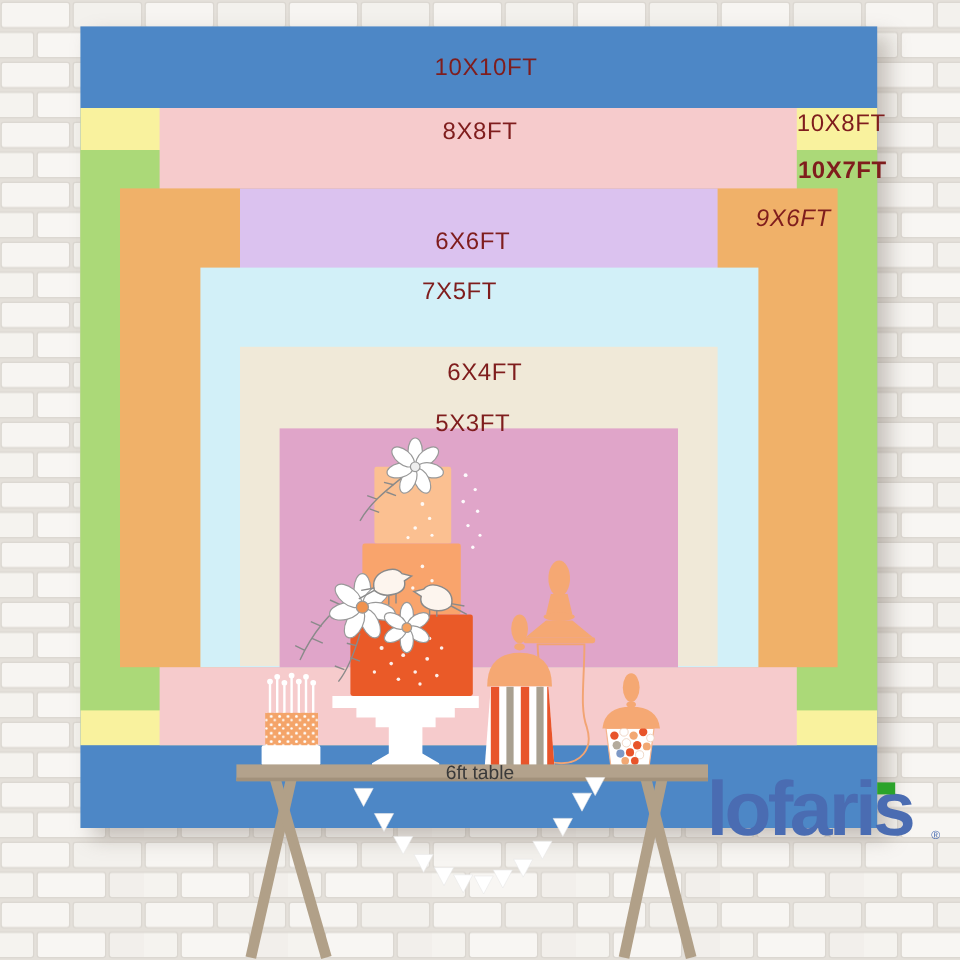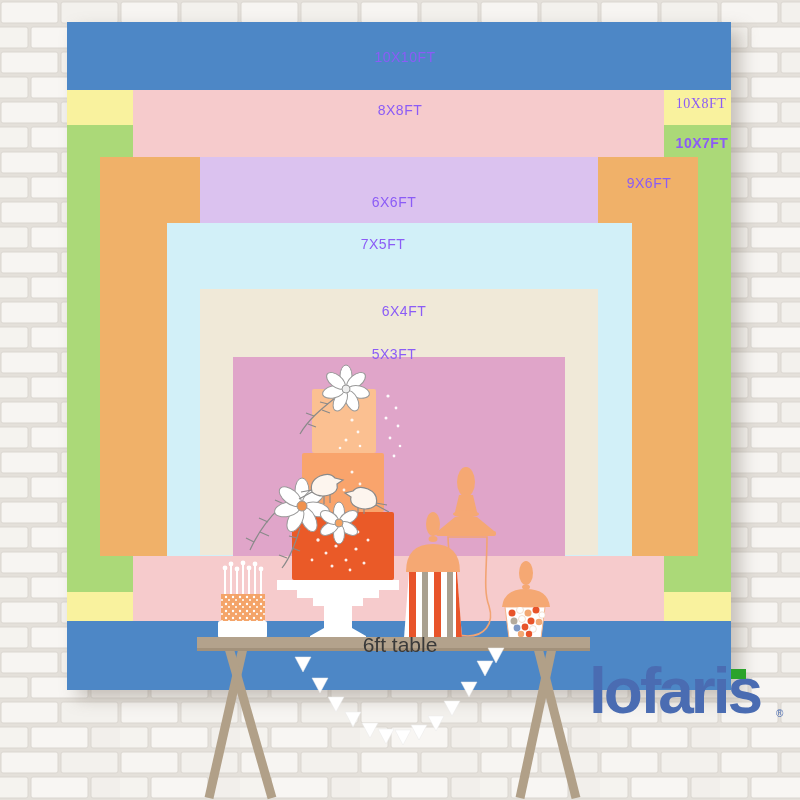--- a/index.html
+++ b/index.html
@@ -13,37 +13,37 @@
   .rect{position:absolute;}
   .r0{left:0;top:0;width:664px;height:668px;}
   .r1{left:0;top:68px;width:664px;height:531px;}
   .r2{left:0;top:103px;width:664px;height:467px;}
   .r3{left:66px;top:68px;width:531px;height:531px;}
   .r4{left:33px;top:135px;width:598px;height:399px;}
   .r5{left:133px;top:135px;width:398px;height:399px;}
   .r6{left:100px;top:201px;width:465px;height:333px;}
   .r7{left:133px;top:267px;width:398px;height:266px;}
   .r8{left:166px;top:335px;width:332px;height:199px;}
-  .lbl{position:absolute;transform:translate(-50%,-50%);color:#8b5cf6;font-size:14px;
+  .lbl{position:absolute;transform:translate(-50%,-50%);color:#7f1d1d;font-size:20px;
        letter-spacing:.5px;white-space:nowrap;}
   .l0{left:338px;top:35px;}
-  .l1{left:634px;top:82px;font-family:Liberation Serif, serif;}
+  .l1{left:634px;top:82px;}
   .l2{left:635px;top:121px;font-weight:bold;}
   .l3{left:333px;top:88px;text-align:right;}
-  .l4{left:582px;top:161px;}
+  .l4{left:594px;top:161px;font-style:italic;}
   .l5{left:327px;top:150px;margin-top:30px;}
   .l6{left:316px;top:222px;}
   .l7{left:337px;top:289px;}
   .l8{left:327px;top:332px;}
   
   #scene{position:absolute;left:0;top:0;z-index:2;}
   #tableLabel{position:absolute;left:400px;top:645px;transform:translate(-50%,-50%);
-              color:#3a3a3a;font-size:21px;z-index:3;white-space:nowrap;}
+              color:#3a3a3a;font-size:16px;z-index:3;white-space:nowrap;}
   
-  #logo{position:absolute;left:589px;top:660px;z-index:4;width:210px;height:70px;}
+  #logo{position:absolute;left:589px;top:643px;z-index:4;width:210px;height:70px;}
   #logoText{font-weight:bold;font-size:64px;line-height:62px;letter-spacing:-3px;
             color:#4a6cb2;}
   #logoFlag{position:absolute;left:142px;top:9px;width:15px;height:10px;background:#2ba32b;}
   #logoReg{position:absolute;left:187px;top:48px;font-size:10px;color:#4a6cb2;}
 </style>
 </head>
 <body>
 
 <div class="stage">
 

